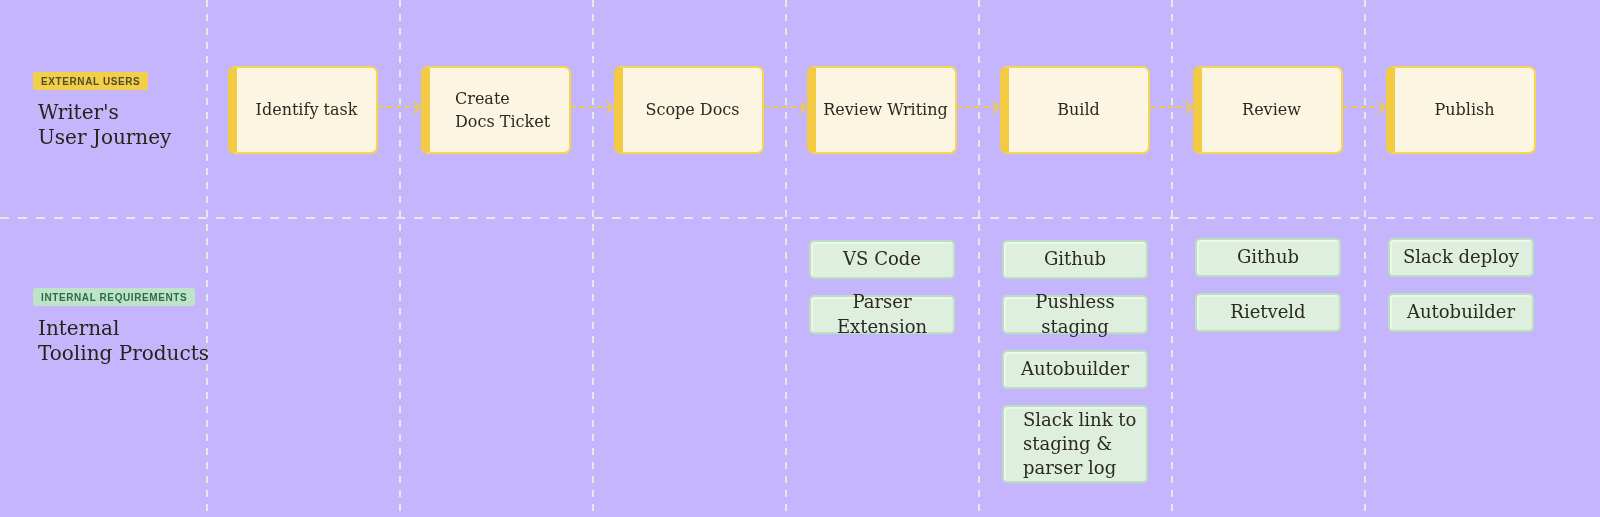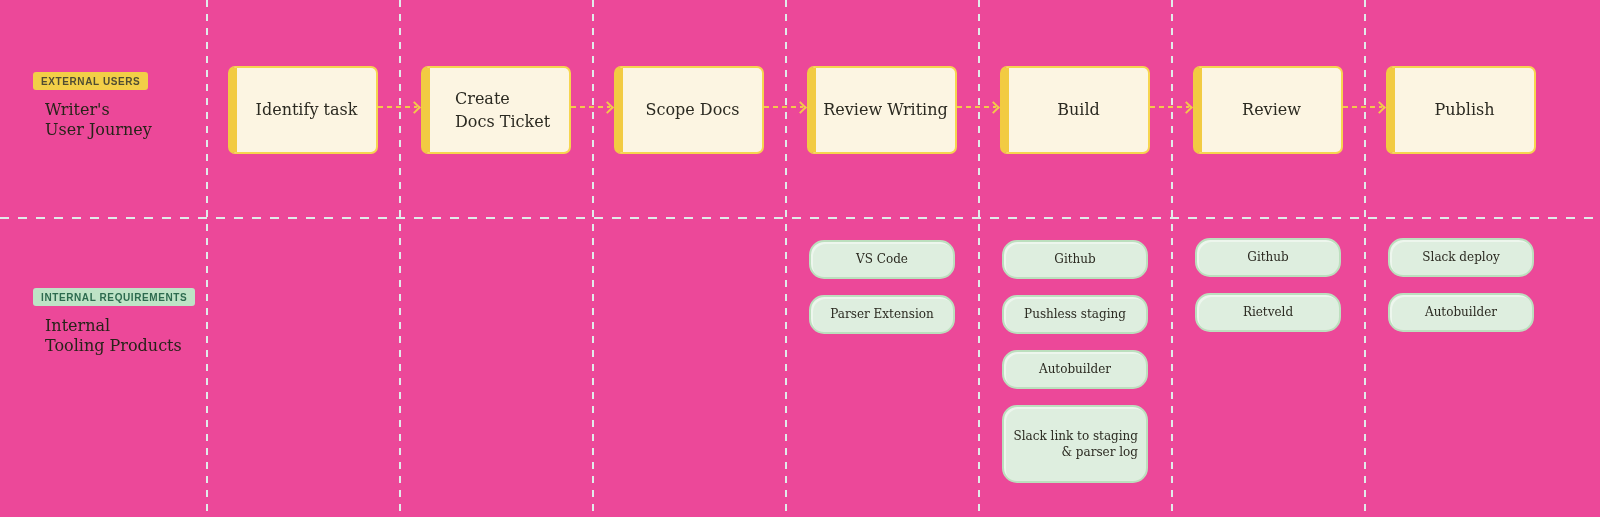--- a/index.html
+++ b/index.html
@@ -4,21 +4,21 @@
 <style>
   html, body {
     margin: 0;
     padding: 0;
     background: #ffffff;
   }
   .canvas {
     position: relative;
     width: 1600px;
     height: 517px;
-    background: #ec4899;
+    background: #c4b5fd;
     overflow: hidden;
     font-family: "DejaVu Serif", "Liberation Serif", serif;
     color: #2b2a21;
   }
 
   
   .vline {
     position: absolute;
     top: 0;
     bottom: 0;
@@ -43,22 +43,22 @@
     font-size: 10px;
     font-weight: bold;
     letter-spacing: 0.06em;
     padding: 4px 8px 3px 8px;
     border-radius: 3px;
     white-space: nowrap;
   }
   .badge-yellow { background: #f2cf47; color: #504d33; }
   .badge-green  { background: #bee3c6; color: #2d6b4f; }
   .lane-title {
-    margin: 10px 0 0 12px;
-    font-size: 16px;
+    margin: 10px 0 0 5px;
+    font-size: 20px;
     font-weight: normal;
     line-height: 1.27;
     white-space: pre-line;
     color: #262419;
   }
 
   
   .step {
     position: absolute;
     top: 66px;
@@ -108,34 +108,34 @@
   }
 
   
   .tool {
     position: absolute;
     width: 146px;
     height: 39px;
     box-sizing: border-box;
     background: #deeedf;
     border: 2px solid #bcdfbe;
-    border-radius: 15px;
+    border-radius: 5px;
     box-shadow: inset 2px 2px 0 rgba(255,255,255,0.45);
     display: flex;
     align-items: center;
     justify-content: center;
-    font-size: 12px;
+    font-size: 18px;
   }
   .tool.tall {
     height: 78px;
     align-items: center;
     justify-content: flex-start;
   }
   .tool-label { text-align: center; line-height: 1.35; }
-  .tool.tall .tool-label { text-align: right; padding-left: 7px; padding-right: 8px; }
+  .tool.tall .tool-label { text-align: left; padding-left: 19px; padding-right: 8px; }
 </style>
 </head>
 <body>
 
 <div class="canvas">
 
   <div class="vline" style="left:206px"></div>
   <div class="vline" style="left:399px"></div>
   <div class="vline" style="left:592px"></div>
   <div class="vline" style="left:785px"></div>

